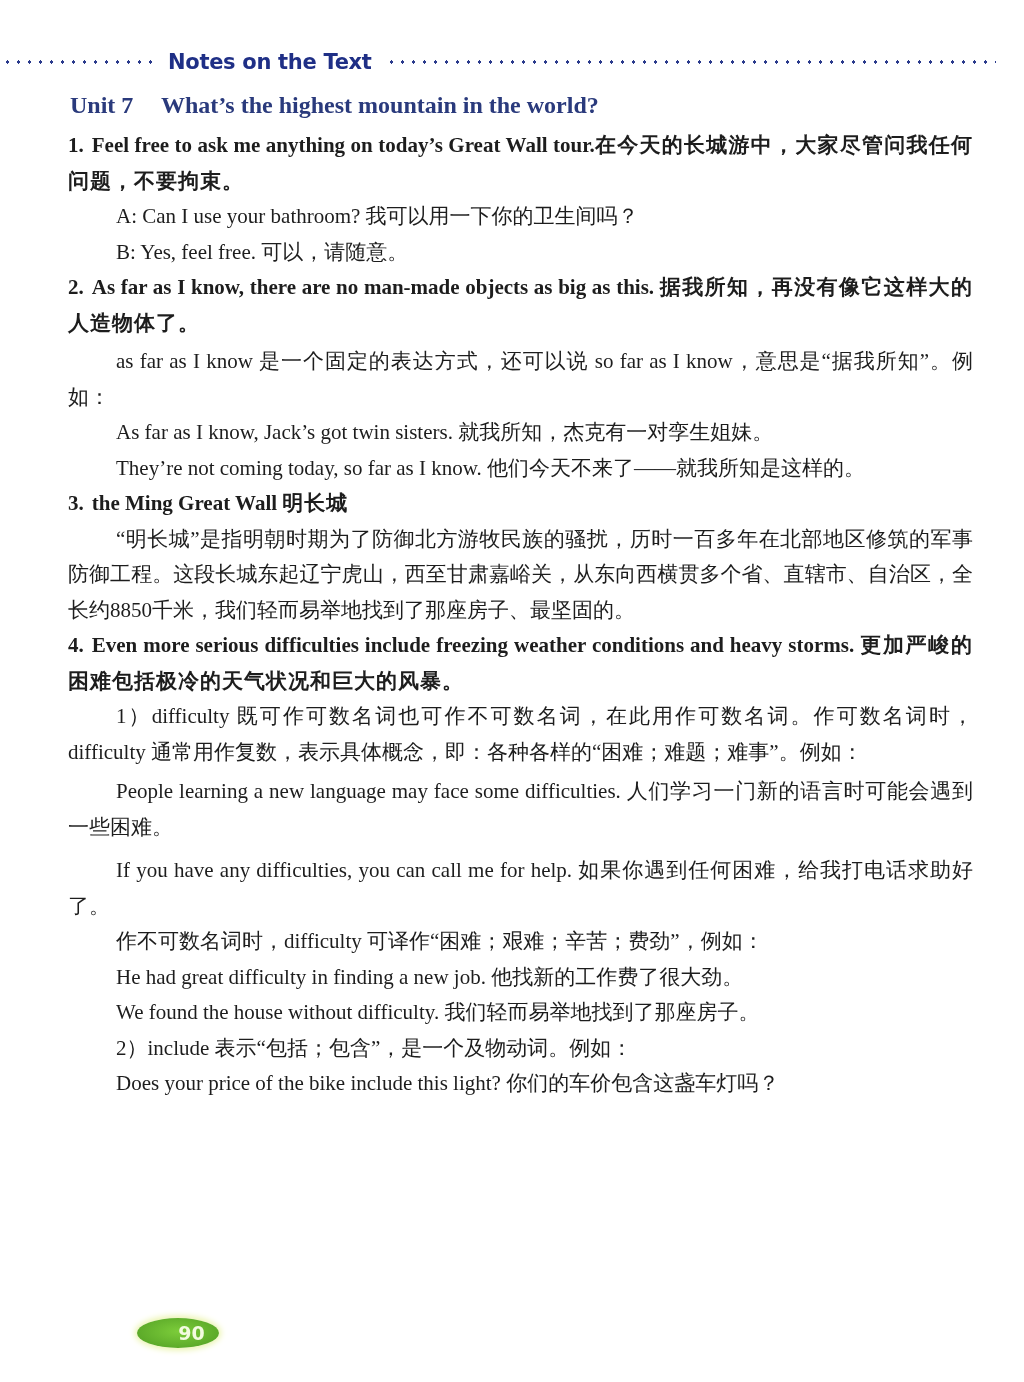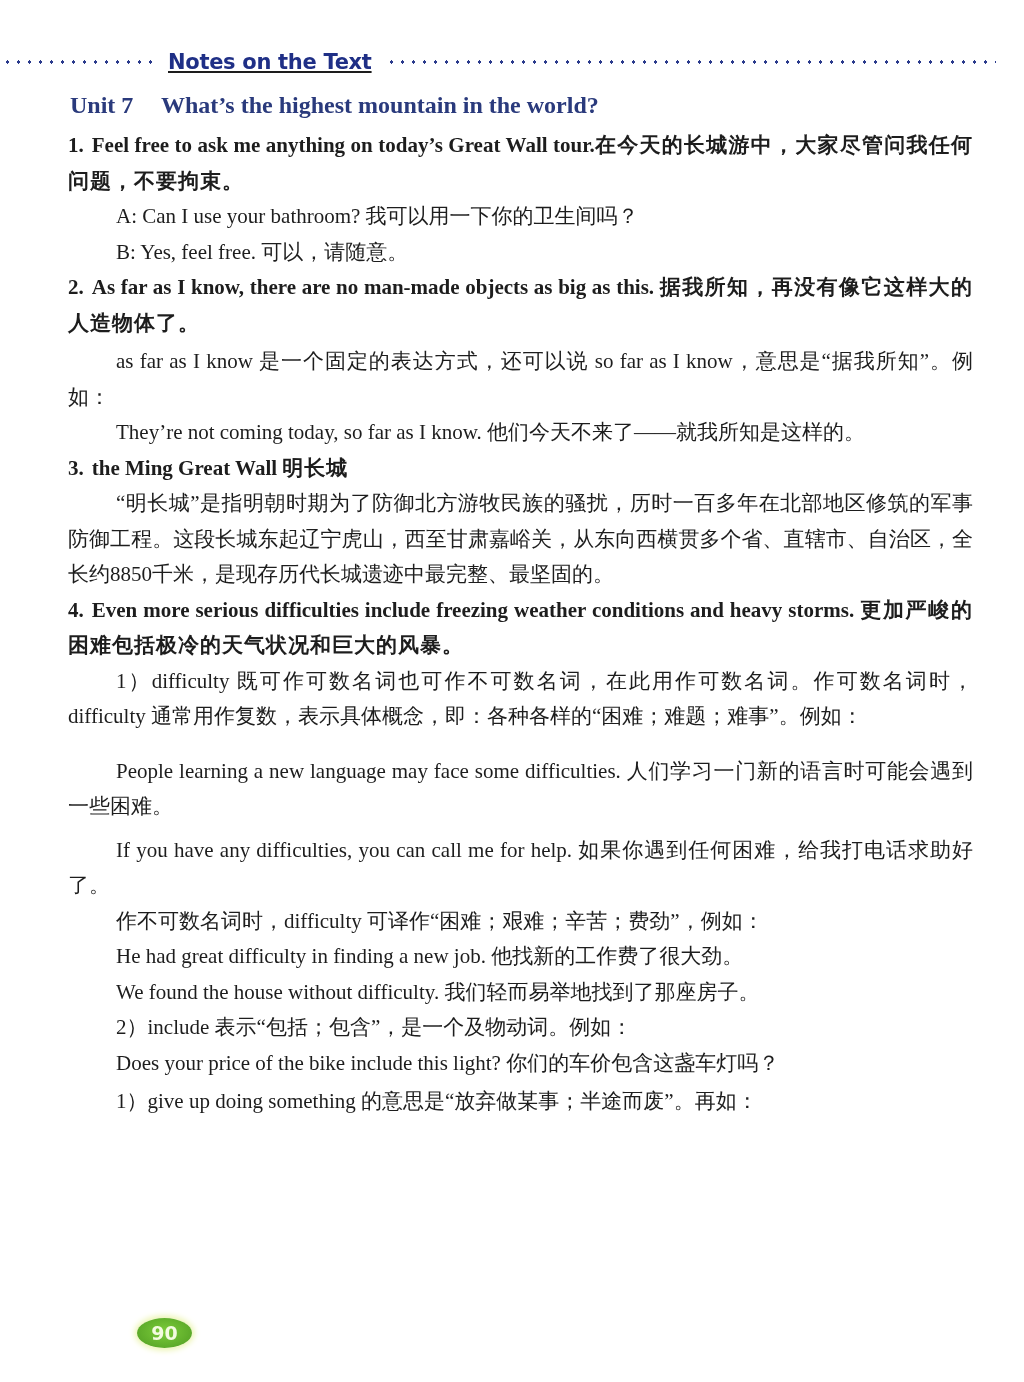--- a/index.html
+++ b/index.html
@@ -3,21 +3,21 @@
   <meta charset="utf-8">
   <style>
     html, body { margin: 0; padding: 0; background: #ffffff; }
     body {
       width: 1024px; height: 1382px; position: relative; overflow: hidden;
       font-family: "Liberation Serif", "DejaVu Serif", serif;
       color: #1d1d1d;
     }
     .header-band {
       position: absolute; left: 0; top: 46px; width: 1012px; height: 32px;
-      display: flex; align-items: center; text-decoration: underline;
+      display: flex; align-items: center;
     }
     .dots {
       height: 4px;
       background-image: radial-gradient(circle, #2a3a8c 1.6px, transparent 1.8px);
       background-size: 11px 4px;
       background-repeat: repeat-x;
     }
     .dots.left { width: 150px; margin-left: 2px; }
     .dots.right { flex: 1; margin-right: 16px; }
     .section-title {
@@ -42,20 +42,21 @@
     .para, .ex, .note-head { margin: 0; }
     .cn { letter-spacing: 1px; }
     .page-badge {
       position: absolute; left: 137px; top: 1318px; width: 55px; height: 30px;
       border-radius: 50%;
       background: radial-gradient(ellipse at 50% 45%, #7ccc3a 0%, #4f9c22 100%);
       box-shadow: 0 0 6px 2px #e9f3a8;
       display: flex; align-items: center; justify-content: center;
       font-family: "DejaVu Sans", sans-serif; font-weight: bold; font-size: 19px;
       color: #f3fbe0;
+      padding-left: 27px;
     }
   </style>
 </head>
 <body>
 
 <div class="header-band">
   <div class="dots left"></div>
   <span class="section-title">Notes on the Text</span>
   <div class="dots right"></div>
 </div>
@@ -73,42 +74,42 @@
     </p>
     <p class="ex">A: Can I use your bathroom? 我可以用一下你的卫生间吗？</p>
     <p class="ex">B: Yes, feel free. 可以，请随意。</p>
   </div>
 
   <div>
     <p class="note-head">
       <span class="num">2.</span><span>As far as I know, there are no man-made objects as big as this.</span> <span class="cn">据我所知，再没有像它这样大的人造物体了。</span>
     </p>
     <p class="para" style="margin-top:3px">as far as I know 是一个固定的表达方式，还可以说 so far as I know，意思是“据我所知”。例如：</p>
+    <p class="ex">As far as I know, Jack’s got twin sisters. 就我所知，杰克有一对孪生姐妹。</p>
     <p class="ex">They’re not coming today, so far as I know. 他们今天不来了——就我所知是这样的。</p>
   </div>
 
   <div>
     <p class="note-head">
       <span class="num">3.</span><span>the Ming Great Wall</span> <span class="cn">明长城</span>
     </p>
-    <p class="para">“明长城”是指明朝时期为了防御北方游牧民族的骚扰，历时一百多年在北部地区修筑的军事防御工程。这段长城东起辽宁虎山，西至甘肃嘉峪关，从东向西横贯多个省、直辖市、自治区，全长约8850千米，是现存历代长城遗迹中最完整、最坚固的。</p>
+    <p class="para">“明长城”是指明朝时期为了防御北方游牧民族的骚扰，历时一百多年在北部地区修筑的军事防御工程。这段长城东起辽宁虎山，西至甘肃嘉峪关，从东向西横贯多个省、直辖市、自治区，全长约8850千米，我们轻而易举地找到了那座房子、最坚固的。</p>
   </div>
 
   <div>
     <p class="note-head">
       <span class="num">4.</span><span>Even more serious difficulties include freezing weather conditions and heavy storms.</span> <span class="cn">更加严峻的困难包括极冷的天气状况和巨大的风暴。</span>
     </p>
     <p class="para">1）difficulty 既可作可数名词也可作不可数名词，在此用作可数名词。作可数名词时，difficulty 通常用作复数，表示具体概念，即：各种各样的“困难；难题；难事”。例如：</p>
-    <p class="para" style="margin-top:19px">People learning a new language may face some difficulties. 人们学习一门新的语言时可能会遇到一些困难。</p>
+    <p class="para" style="margin-top:4px">People learning a new language may face some difficulties. 人们学习一门新的语言时可能会遇到一些困难。</p>
     <p class="para" style="margin-top:8px">If you have any difficulties, you can call me for help. 如果你遇到任何困难，给我打电话求助好了。</p>
     <p class="ex" style="">作不可数名词时，difficulty 可译作“困难；艰难；辛苦；费劲”，例如：</p>
     <p class="ex">He had great difficulty in finding a new job. 他找新的工作费了很大劲。</p>
     <p class="ex">We found the house without difficulty. 我们轻而易举地找到了那座房子。</p>
     <p class="ex">2）include 表示“包括；包含”，是一个及物动词。例如：</p>
     <p class="ex">Does your price of the bike include this light? 你们的车价包含这盏车灯吗？</p>
   </div>
 
   <div>
-    <p class="ex" style="margin-top:3px">1）give up doing something 的意思是“放弃做某事；半途而废”。再如：</p>
   </div>
 </div>
 
 <div class="page-badge">90</div>
 
 </body></html>

